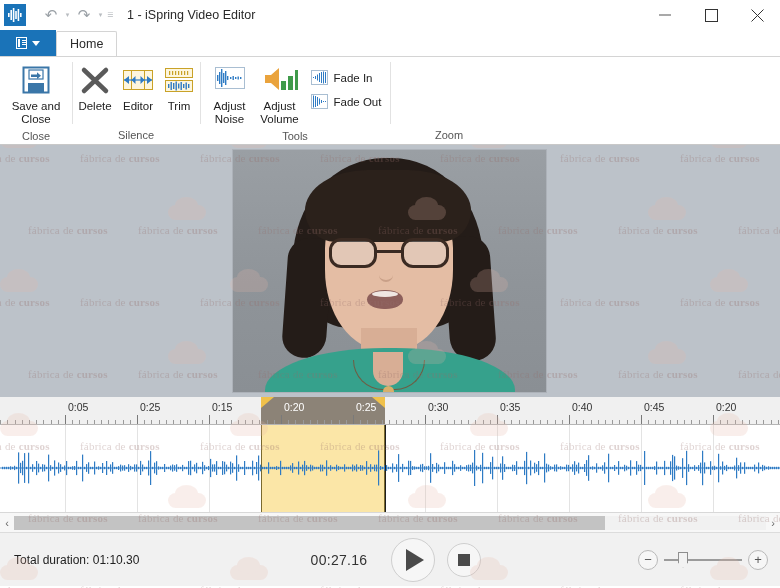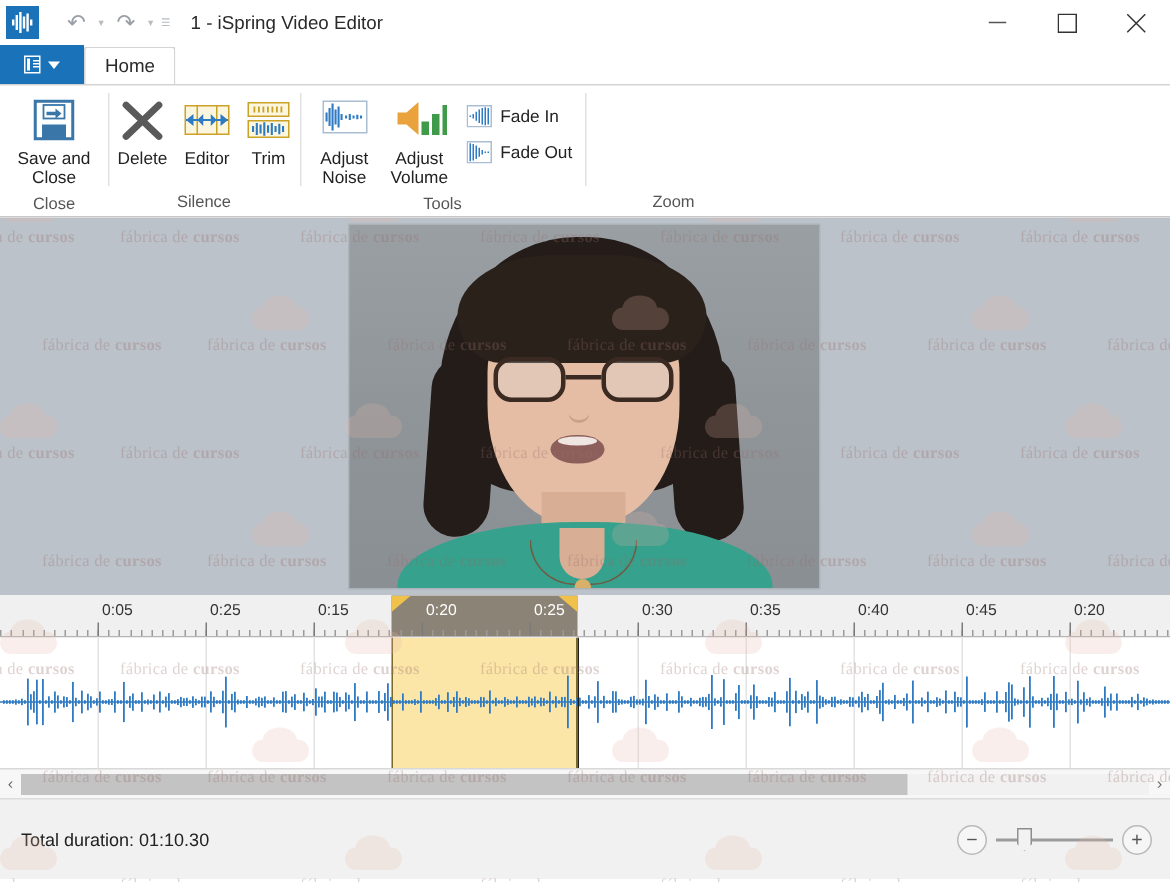--- a/index.html
+++ b/index.html
@@ -1119,20 +1119,29 @@
     <div class="sc-arrow">‹</div>
     <div class="sc-track">
       <div class="sc-thumb" id="scThumb" style="left: 0px; width: 591px;"></div>
     </div>
     <div class="sc-arrow">›</div>
   </div>
 
   <div class="bottombar">
     <div class="total-dur">Total duration: 01:10.30</div>
 
+    <div class="transport">
+      <div class="cur-time">00:27.16</div>
+      <div class="tbtn play">
+        <span class="play-tri"></span>
+      </div>
+      <div class="tbtn stop">
+        <span class="stop-sq"></span>
+      </div>
+    </div>
 
     <div class="zoomctl">
       <div class="zbtn">−</div>
       <div class="zslider">
         <div class="rail"></div>
         <div class="knob" id="zKnob" style="left: 18%;"></div>
       </div>
       <div class="zbtn">+</div>
     </div>
   </div>

